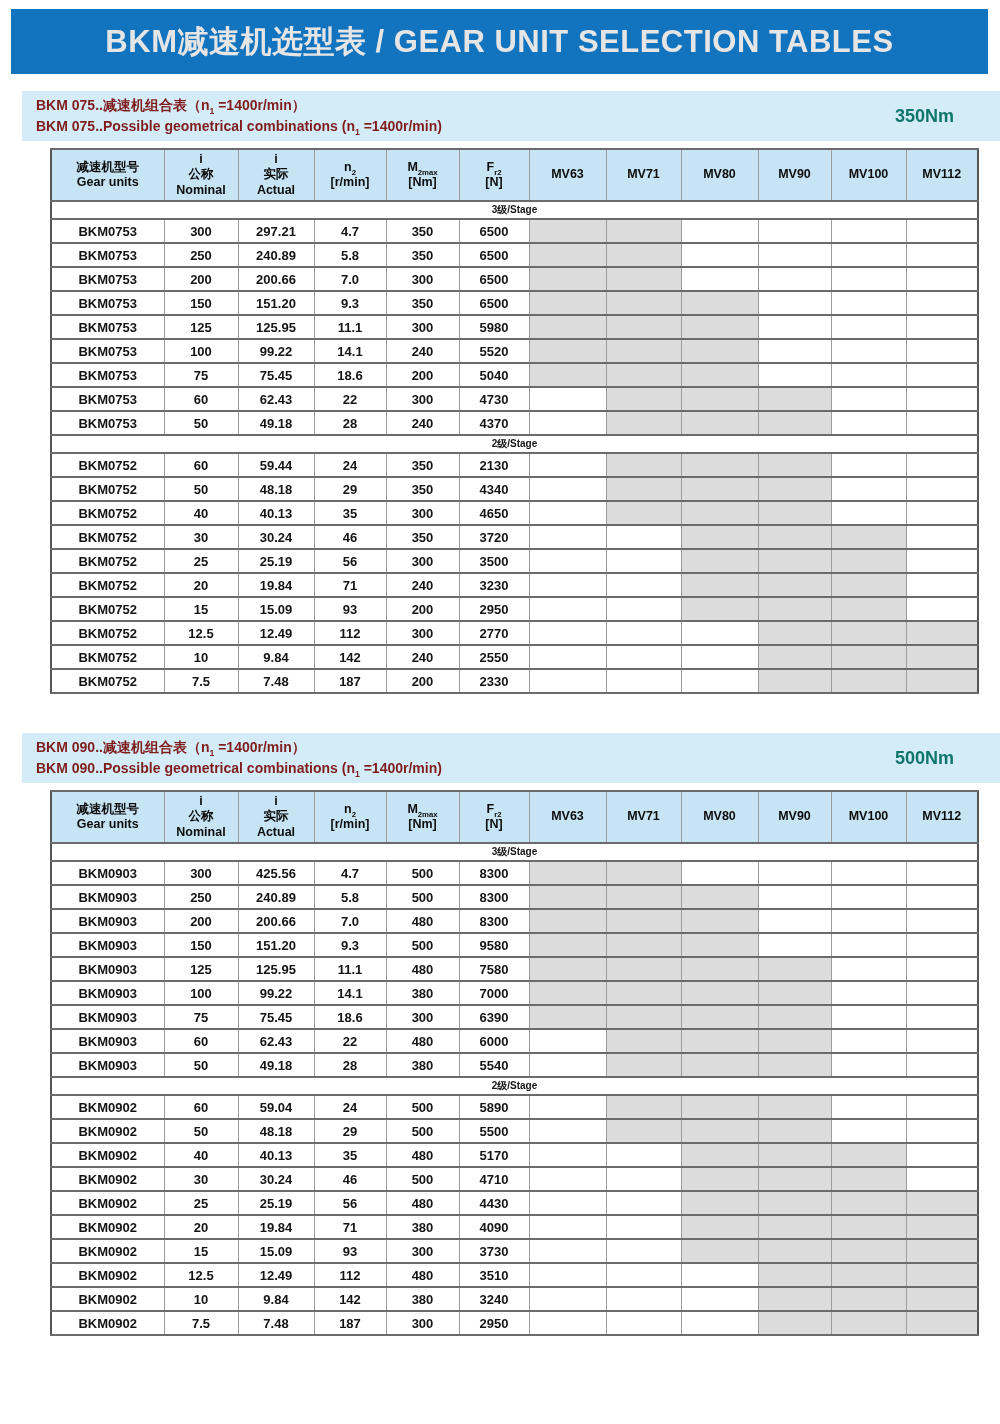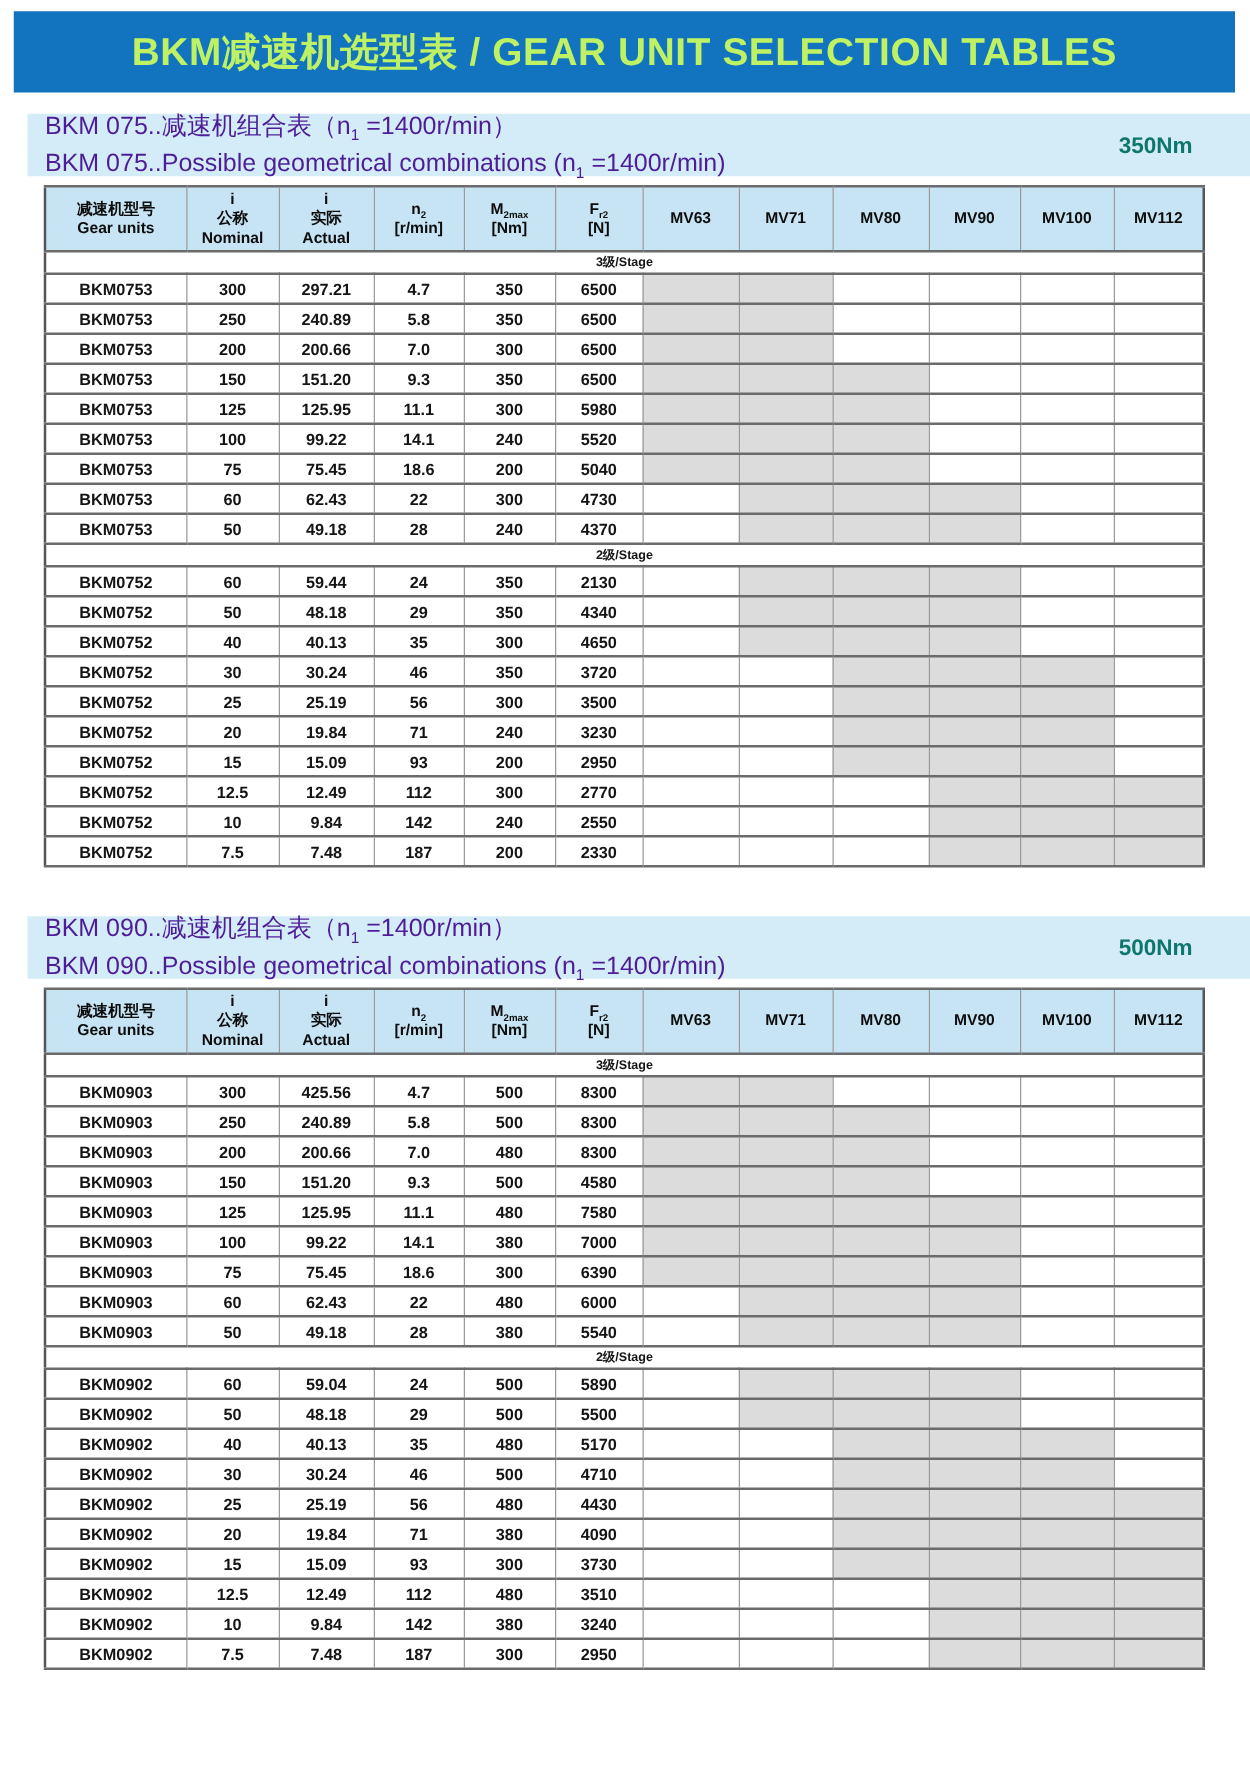--- a/index.html
+++ b/index.html
@@ -17,36 +17,36 @@
   body{
     width:1000px;height:1424px;background:#ffffff;
     font-family:"Liberation Sans","DejaVu Sans",sans-serif;
     color:var(--text-dark);overflow:hidden;
   }
   .title-bar{
     margin:9px 12px 0 11px;height:65px;background:var(--title-bar-bg);
     display:flex;align-items:center;justify-content:center;
   }
   .title-bar .title-text{
-    color:#bef264;font-weight:bold;font-size:31px;letter-spacing:.5px;white-space:nowrap;
+    color:#e5e5e5;font-weight:bold;font-size:31px;letter-spacing:.5px;white-space:nowrap;
   }
   .banner{
     margin:17px 0 0 22px;background:var(--banner-bg);
     height:50px;padding:4px 46px 4px 14px;
     display:flex;align-items:center;justify-content:space-between;
   }
   .banner .banner-lines{display:flex;flex-direction:column;justify-content:center;}
-  .banner .banner-line{font-size:20px;color:#4c1d95;line-height:1.5;white-space:nowrap;}
+  .banner .banner-line{font-size:14px;color:#7f1d1d;line-height:1.5;white-space:nowrap;font-weight:bold;}
   .banner .torque{font-size:18px;font-weight:bold;color:#0f766e;white-space:nowrap;}
   .banner sub,.gear-table sub{font-size:.62em;line-height:0;}
   .banner-gap{height:7px;}
   .table2-gap{height:22px;}
   table.gear-table{
     border-collapse:collapse;table-layout:fixed;
-    margin-left:35px;width:928px;
+    margin-left:50px;width:928px;
     border:2px solid var(--outer-border);
   }
   .gear-table th,.gear-table td{
     border-left:1px solid var(--line-light);
     border-right:1px solid var(--line-light);
     border-top:2px solid var(--line-dark);
     border-bottom:2px solid var(--line-dark);
     padding:0;text-align:center;vertical-align:middle;
   }
   .gear-table thead th{
@@ -506,21 +506,21 @@
         <td></td>
         <td></td>
         <td></td>
       </tr>
       <tr>
         <td>BKM0903</td>
         <td>150</td>
         <td>151.20</td>
         <td>9.3</td>
         <td>500</td>
-        <td>4580</td>
+        <td>9580</td>
         <td class="shaded"></td>
         <td class="shaded"></td>
         <td class="shaded"></td>
         <td></td>
         <td></td>
         <td></td>
       </tr>
       <tr>
         <td>BKM0903</td>
         <td>125</td>

